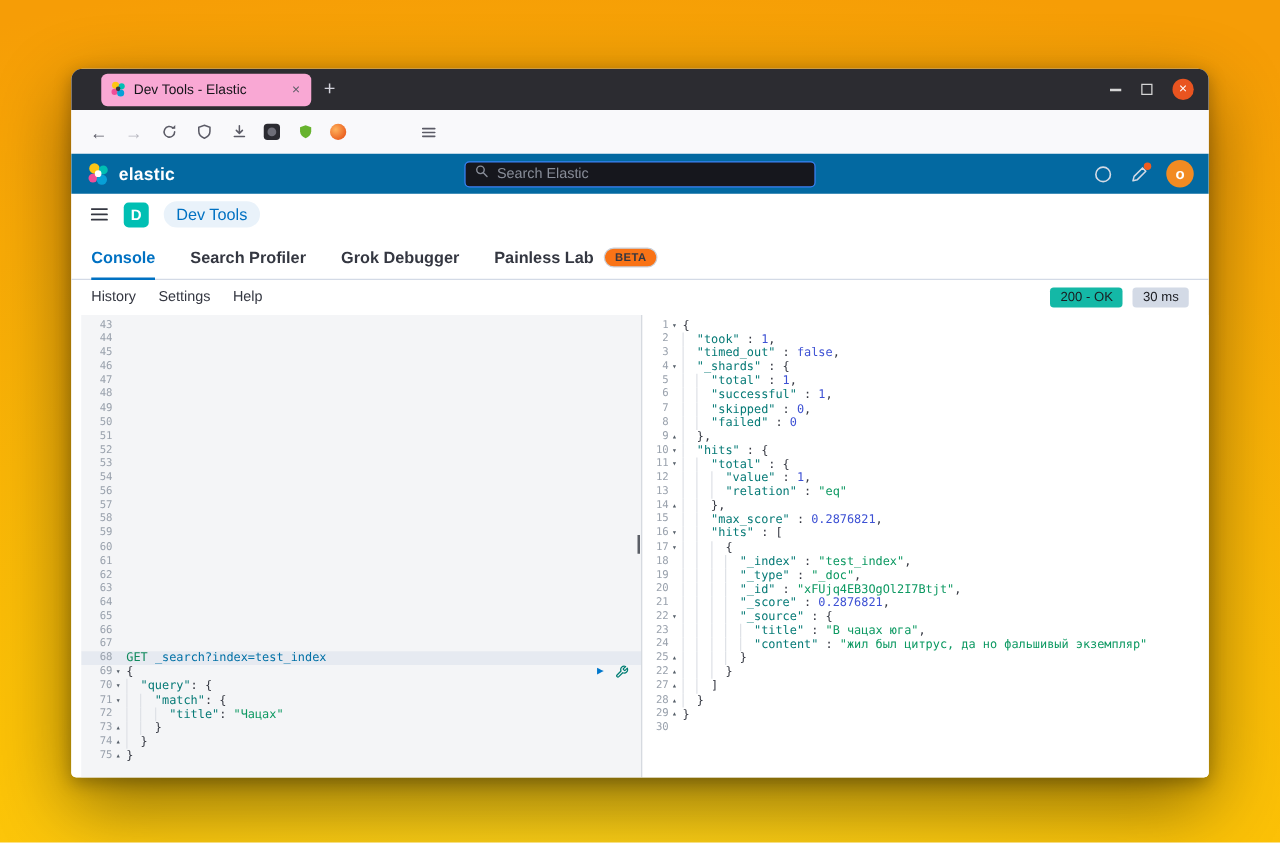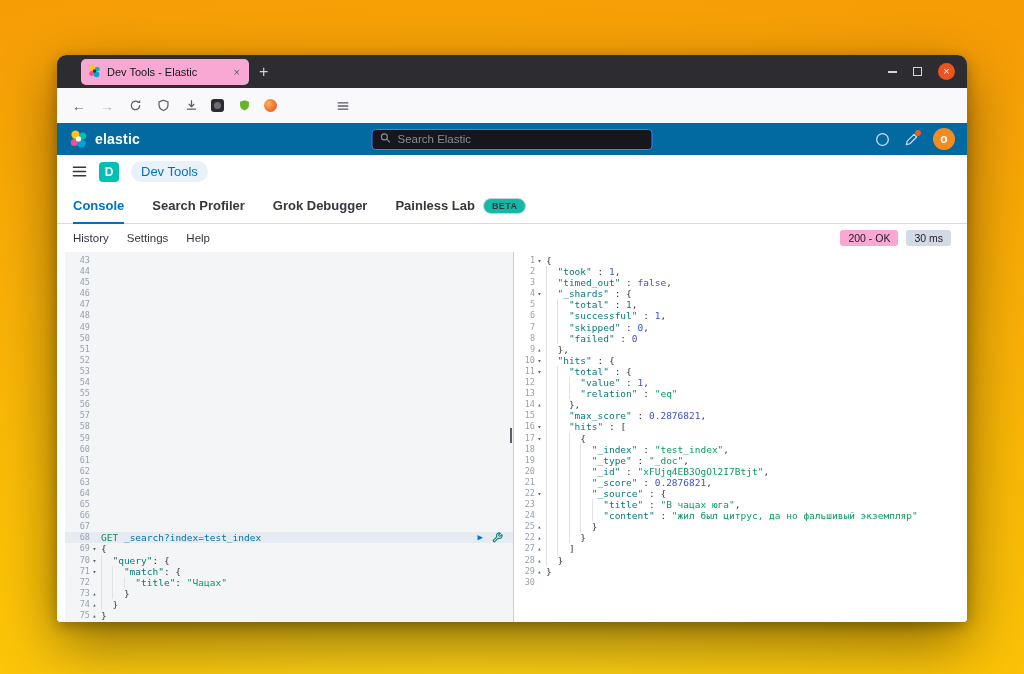--- a/index.html
+++ b/index.html
@@ -61,28 +61,28 @@
   
   .crumbbar { height:33px; background:#fff; display:flex; align-items:center; padding:0 14px; gap:12px; flex:0 0 auto; }
   .space-badge { width:20px; height:20px; border-radius:4px; background:#00bfb3; color:#fff; font-size:12px; font-weight:700; display:flex; align-items:center; justify-content:center; }
   .crumb-chip { background:#e9f2fa; color:#0071c2; font-size:13px; padding:3px 10px; border-radius:11px; }
 
   
   .apptabs { height:36px; background:#fff; border-bottom:1px solid #d3dae6; display:flex; align-items:stretch; padding:0 16px; gap:28px; flex:0 0 auto; }
   .apptab { display:flex; align-items:center; font-size:13px; font-weight:700; color:#343741; position:relative; gap:8px; }
   .apptab.active { color:#0071c2; }
   .apptab.active::after { content:""; position:absolute; left:0; right:0; bottom:-1px; height:2px; background:#0071c2; }
-  .beta { font-size:9px; font-weight:700; letter-spacing:.4px; color:#343741; border:1px solid #c9cfd9; border-radius:11px; padding:2px 8px; background:#14b8a6; }
+  .beta { font-size:9px; font-weight:700; letter-spacing:.4px; color:#343741; border:1px solid #c9cfd9; border-radius:11px; padding:2px 8px; background:#f97316; }
 
   
   .ctoolbar { height:28px; background:#fff; display:flex; align-items:center; padding:0 16px; gap:18px; flex:0 0 auto; }
   .ctool-link { font-size:11.5px; color:#343741; }
   .ctoolbar-right { margin-left:auto; display:flex; align-items:center; gap:8px; }
   .badge { font-size:10.5px; padding:2px 8px; border-radius:3px; color:#1a1c21; white-space:nowrap; }
-  .badge.success { background:#f9a8d4; }
+  .badge.success { background:#14b8a6; }
   .badge.neutral { background:#d3dae6; }
 
   
   .console { flex:1 1 auto; display:flex; background:#fff; padding-left:8px; overflow:hidden; }
   .pane { overflow:hidden; padding-top:3px; position:relative; font-family:"DejaVu Sans Mono", monospace; font-size:9.5px; }
   .pane.left { flex:0 0 448px; background:#f4f5f7; }
   .pane.right { flex:1 1 auto; background:#ffffff; }
   .divider { flex:0 0 1px; background:#c9ced6; position:relative; }
   .handle { position:absolute; top:176px; left:-3px; width:7px; height:15px; border-left:2px solid #5a5e66; border-right:2px solid #5a5e66; }
 
@@ -257,21 +257,20 @@
           <div class="code-line"><span class="gutter"><span class="ln">45</span><span class="fold"></span></span><span class="code"></span></div>
           <div class="code-line"><span class="gutter"><span class="ln">46</span><span class="fold"></span></span><span class="code"></span></div>
           <div class="code-line"><span class="gutter"><span class="ln">47</span><span class="fold"></span></span><span class="code"></span></div>
           <div class="code-line"><span class="gutter"><span class="ln">48</span><span class="fold"></span></span><span class="code"></span></div>
           <div class="code-line"><span class="gutter"><span class="ln">49</span><span class="fold"></span></span><span class="code"></span></div>
           <div class="code-line"><span class="gutter"><span class="ln">50</span><span class="fold"></span></span><span class="code"></span></div>
           <div class="code-line"><span class="gutter"><span class="ln">51</span><span class="fold"></span></span><span class="code"></span></div>
           <div class="code-line"><span class="gutter"><span class="ln">52</span><span class="fold"></span></span><span class="code"></span></div>
           <div class="code-line"><span class="gutter"><span class="ln">53</span><span class="fold"></span></span><span class="code"></span></div>
           <div class="code-line"><span class="gutter"><span class="ln">54</span><span class="fold"></span></span><span class="code"></span></div>
-          <div class="code-line"><span class="gutter"><span class="ln">55</span><span class="fold"></span></span><span class="code"></span></div>
           <div class="code-line"><span class="gutter"><span class="ln">56</span><span class="fold"></span></span><span class="code"></span></div>
           <div class="code-line"><span class="gutter"><span class="ln">57</span><span class="fold"></span></span><span class="code"></span></div>
           <div class="code-line"><span class="gutter"><span class="ln">58</span><span class="fold"></span></span><span class="code"></span></div>
           <div class="code-line"><span class="gutter"><span class="ln">59</span><span class="fold"></span></span><span class="code"></span></div>
           <div class="code-line"><span class="gutter"><span class="ln">60</span><span class="fold"></span></span><span class="code"></span></div>
           <div class="code-line"><span class="gutter"><span class="ln">61</span><span class="fold"></span></span><span class="code"></span></div>
           <div class="code-line"><span class="gutter"><span class="ln">62</span><span class="fold"></span></span><span class="code"></span></div>
           <div class="code-line"><span class="gutter"><span class="ln">63</span><span class="fold"></span></span><span class="code"></span></div>
           <div class="code-line"><span class="gutter"><span class="ln">64</span><span class="fold"></span></span><span class="code"></span></div>
           <div class="code-line"><span class="gutter"><span class="ln">65</span><span class="fold"></span></span><span class="code"></span></div>

